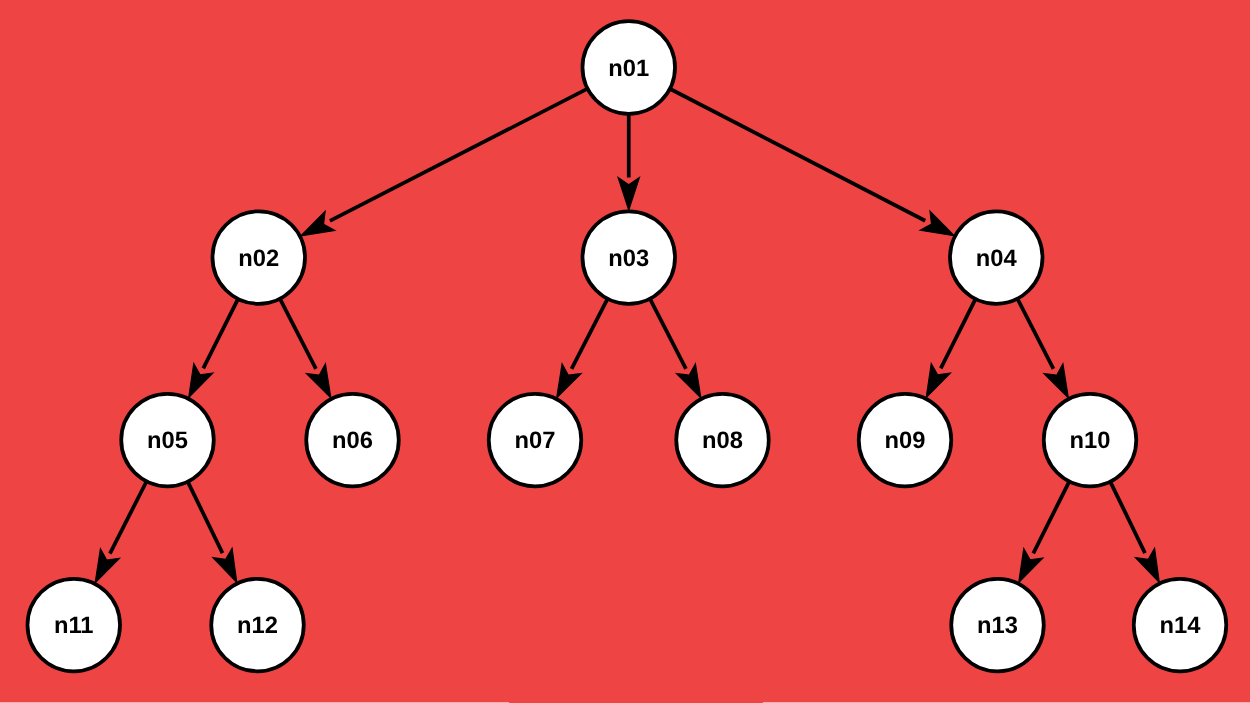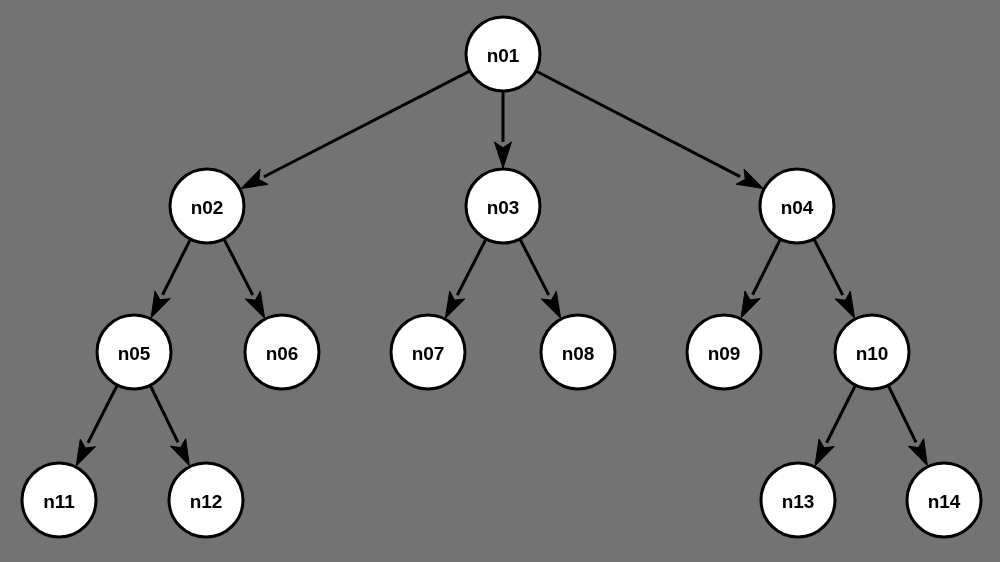--- a/index.html
+++ b/index.html
@@ -11,21 +11,21 @@
   body {
     width: 1000px;
     height: 562px;
     overflow: hidden;
     font-family: "Liberation Sans", sans-serif;
   }
   #diagram-canvas {
     position: relative;
     width: 1000px;
     height: 562px;
-    background: #737373;
+    background: #ef4444;
   }
   #graph-svg {
     position: absolute;
     top: 0;
     left: 0;
     width: 1000px;
     height: 562px;
     display: block;
   }
   .edge-line {

